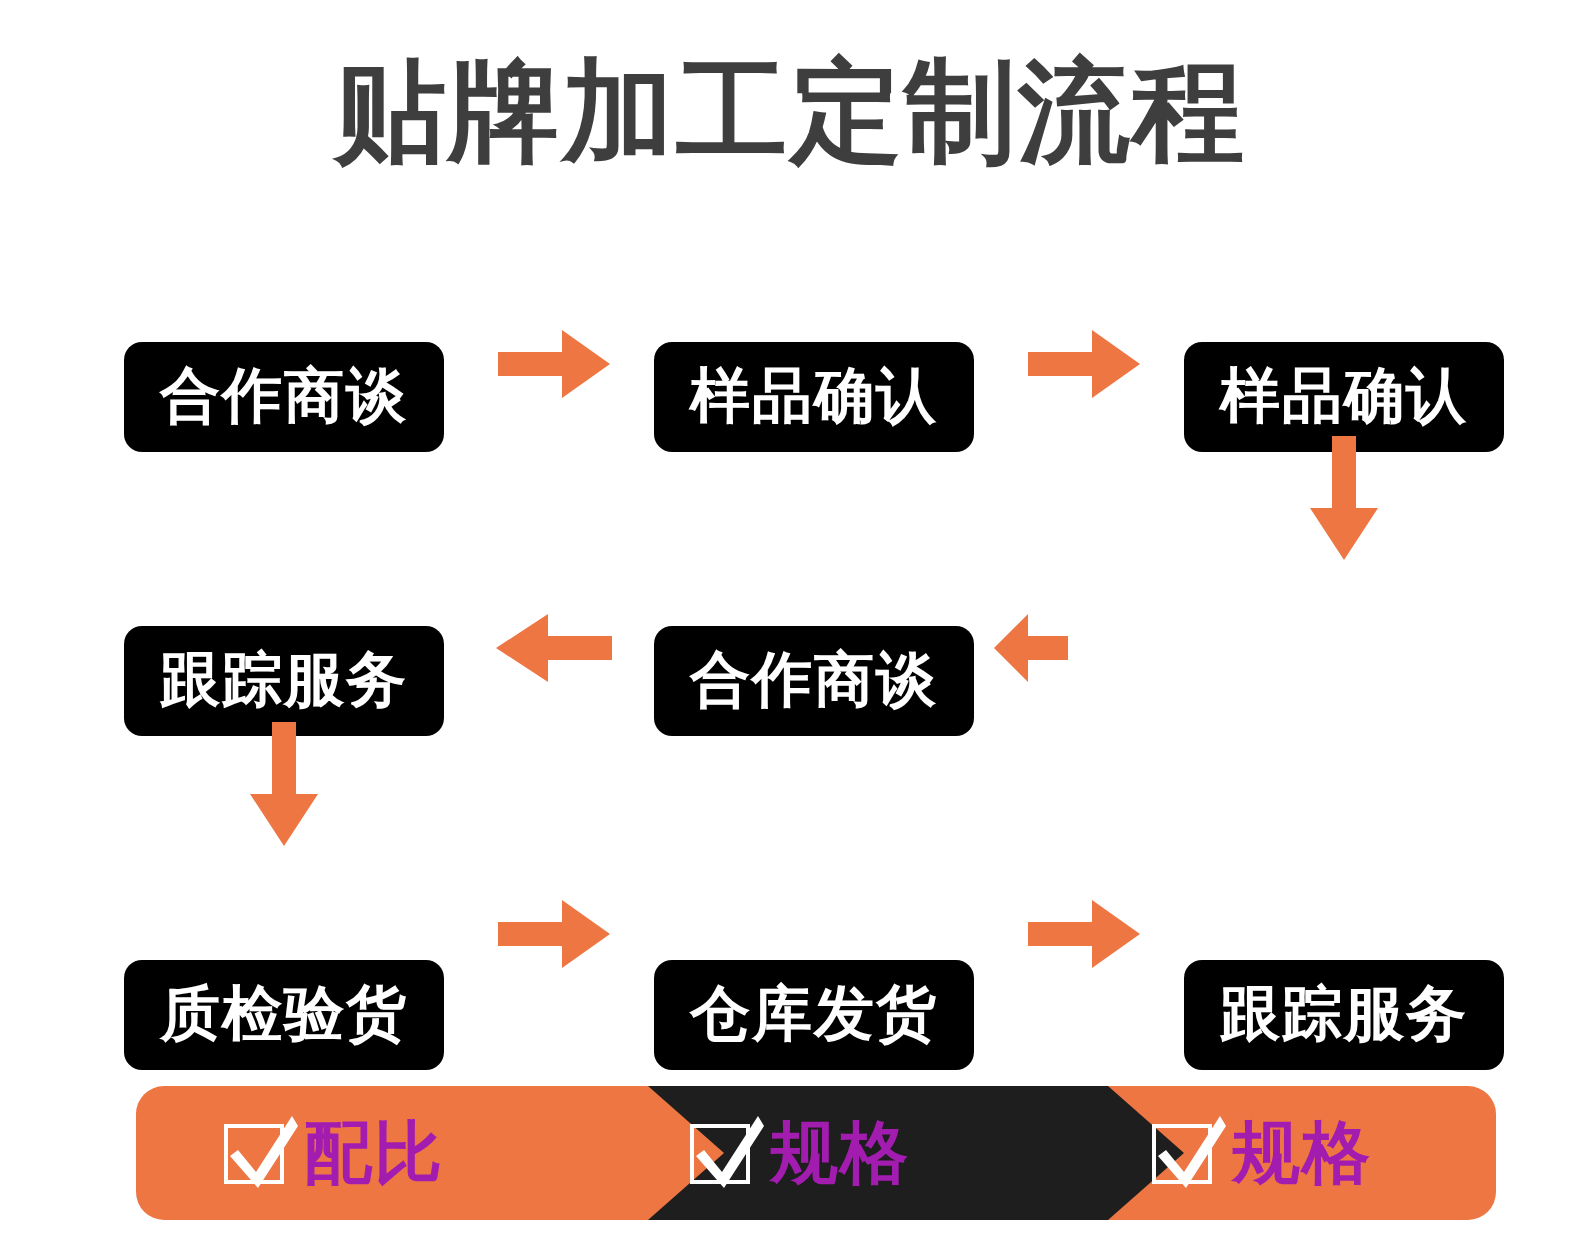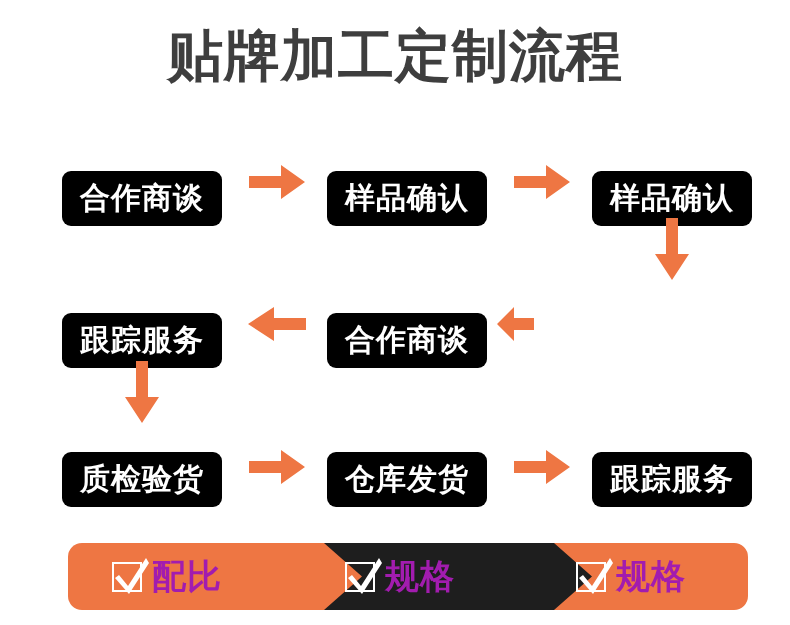--- a/index.html
+++ b/index.html
@@ -55,21 +55,21 @@
   }
 
   
   .col-1 { left: 62px;  width: 160px; }
   .col-2 { left: 327px; width: 160px; }
   .col-3 { left: 592px; width: 160px; }
   .col-3-wide { left: 540px; width: 212px; font-size: 27px; }
 
   .row-1 { top: 155px; }
   .row-2 { top: 297px; }
-  .row-3 { top: 436px; font-family: Liberation Mono, monospace; }
+  .row-3 { top: 464px; font-family: Liberation Mono, monospace; }
 
   
   .arrow {
     position: absolute;
   }
   .arrow svg { display: block; }
 
   .arrow-r1a { left: 249px; top: 165px; }
   .arrow-r1b { left: 514px; top: 165px; }
 

